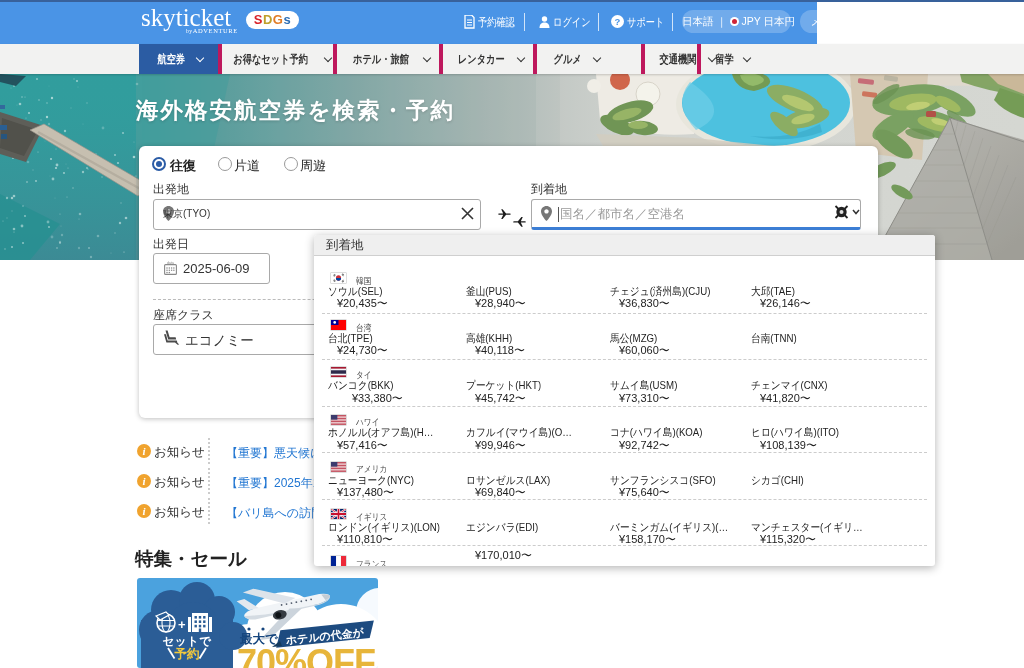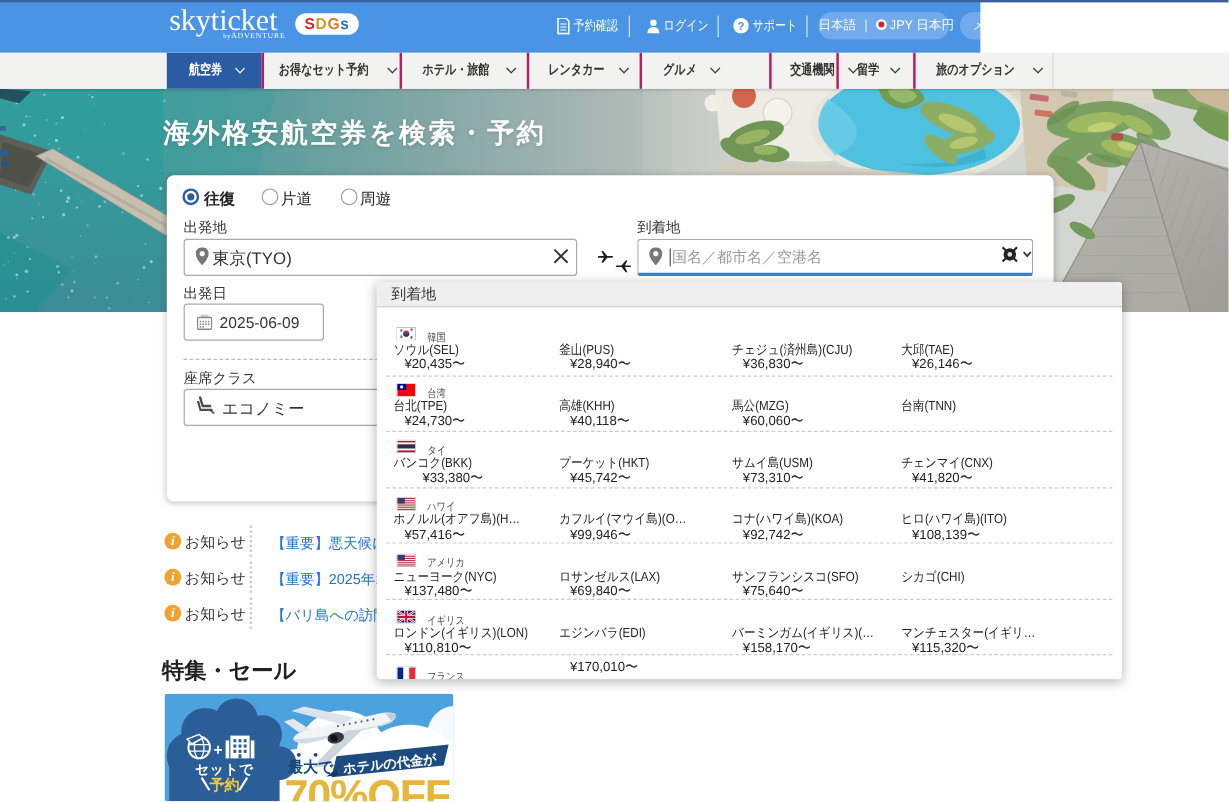--- a/index.html
+++ b/index.html
@@ -16,21 +16,21 @@
   #logo .sky { font-size:25px; letter-spacing:0px; }
   #logo .byadv { position:absolute; left:45px; top:22.5px; font-size:6.5px; letter-spacing:0.6px; }
   #logo .byadv .by { font-size:5.5px; }
   #sdgs { position:absolute; left:246px; top:11px; width:53px; height:18px; background:#fff; border-radius:9px; text-align:center; font-size:13px; font-weight:bold; line-height:18px; letter-spacing:0.5px;}
   .hitem { position:absolute; top:0; height:44px; line-height:44px; color:#fff; font-size:11.5px; white-space:nowrap; transform:scaleX(0.8); transform-origin:left center; }
   .hsep { position:absolute; top:13px; width:1px; height:18px; background:rgba(255,255,255,0.75); }
   .pill { position:absolute; top:10px; height:23px; background:rgba(255,255,255,0.22); border-radius:12px; color:#fff; font-size:10.5px; line-height:23px; text-align:center; white-space:nowrap; }
 
   
   #nav { position:absolute; left:0; top:44px; width:1024px; height:30px; background:#f2f2f1; box-shadow:0 1px 2px rgba(0,0,0,0.18); }
-  .tab { position:absolute; top:0; height:30px; font-size:11.5px; font-weight:bold; color:#333; text-align:center; line-height:30px; border-left:2px solid #be185d; white-space:nowrap; }
+  .tab { position:absolute; top:0; height:30px; font-size:11.5px; font-weight:bold; color:#333; text-align:center; line-height:30px; border-left:4px solid #be185d; white-space:nowrap; }
   .tx { display:inline-block; transform:scaleX(0.8); transform-origin:center; }
   .tab.last { border-right:1px solid #d9d9d9; }
   .tab.active { background:#2b5ca3; color:#fff; border-left:none; }
   .chev { display:inline-block; width:6px; height:6px; border-right:1.7px solid currentColor; border-bottom:1.7px solid currentColor; transform:rotate(45deg); margin-left:8px; position:relative; top:-2px; }
 
   
   #hero { position:absolute; left:0; top:74px; width:1024px; height:186px; overflow:hidden; }
   #herotitle { position:absolute; left:136px; top:95px; color:#fff; font-size:22.5px; font-weight:bold; letter-spacing:2px; text-shadow:0 1px 3px rgba(0,0,0,0.18); }
 
   
@@ -322,39 +322,38 @@
   </div>
 
   <div id="nav">
     <div class="tab active" style="left:139px; width:79px;"><span class="tx">航空券</span><span class="chev"></span></div>
     <div class="tab" style="left:218px; width:115px;"><span class="tx">お得なセット予約</span><span class="chev"></span></div>
     <div class="tab" style="left:333px; width:106px;"><span class="tx">ホテル・旅館</span><span class="chev"></span></div>
     <div class="tab" style="left:439px; width:94px;"><span class="tx">レンタカー</span><span class="chev"></span></div>
     <div class="tab" style="left:533px; width:80px;"><span class="tx">グルメ</span><span class="chev"></span></div>
     <div class="tab" style="left:613px; width:84px;margin-left:28px;"><span class="tx">交通機関</span><span class="chev"></span></div>
     <div class="tab" style="left:697px; width:64px;"><span class="tx">留学</span><span class="chev"></span></div>
-    <div class="tab last" style="left:761px; width:117px;"><span class="tx">旅のオプション</span><span class="chev"></span></div>
   </div>
 
   <div id="herotitle">海外格安航空券を検索・予約</div>
 
   <div id="card">
     <div class="radio sel" style="left:13px; top:11px;"></div>
     <div class="rlabel" style="left:31px; top:11px; font-weight:bold;">往復</div>
     <div class="radio" style="left:79px; top:11px;"></div>
     <div class="rlabel" style="left:95px; top:11px;">片道</div>
     <div class="radio" style="left:145px; top:11px;"></div>
     <div class="rlabel" style="left:161px; top:11px;">周遊</div>
 
     <div class="flabel" style="left:14px; top:35px;">出発地</div>
     <div class="finput" style="left:14px; top:53px; width:328px;"></div>
     <svg class="abs" style="left:24px;top:60px;" width="11" height="15" viewBox="0 0 11 15">
         <path fill-rule="evenodd" d="M5.5 0 C2.4 0 0 2.4 0 5.4 C0 9.5 5.5 15 5.5 15 C5.5 15 11 9.5 11 5.4 C11 2.4 8.6 0 5.5 0 Z M5.5 7.6 C4.3 7.6 3.3 6.6 3.3 5.4 C3.3 4.2 4.3 3.2 5.5 3.2 C6.7 3.2 7.7 4.2 7.7 5.4 C7.7 6.6 6.7 7.6 5.5 7.6 Z" fill="#777"></path>
       </svg>
-    <div class="abs" style="left:38px; top:61px; font-size:14px; color:#333;">東京(TYO)</div>
+    <div class="abs" style="left:24px; top:61px; font-size:10px; color:#333;">東京(TYO)</div>
     <svg class="abs" style="left:322px;top:61px;" width="13" height="13" viewBox="0 0 13 13">
         <path d="M1 1 L12 12 M12 1 L1 12" stroke="#333" stroke-width="1.6"></path>
       </svg>
 
     <svg class="abs" style="left:359px;top:61px;" width="28" height="22" viewBox="0 0 28 22">
         <g fill="#1c1c1c">
           <path d="M0.8 6.4 L5.2 6.4 L3.2 2.2 L4.6 2.2 L8.1 6.4 L11.8 6.4 C13.2 6.4 13.2 7.8 11.8 7.8 L8.1 7.8 L4.6 12 L3.2 12 L5.2 7.8 L0.8 7.8 C0.1 7.8 0.1 6.4 0.8 6.4 Z"></path>
           <path d="M27.2 15.6 L22.8 15.6 L24.8 19.8 L23.4 19.8 L19.9 15.6 L16.2 15.6 C14.8 15.6 14.8 14.2 16.2 14.2 L19.9 14.2 L23.4 10 L24.8 10 L22.8 14.2 L27.2 14.2 C27.9 14.2 27.9 15.6 27.2 15.6 Z"></path>
         </g>
       </svg>

